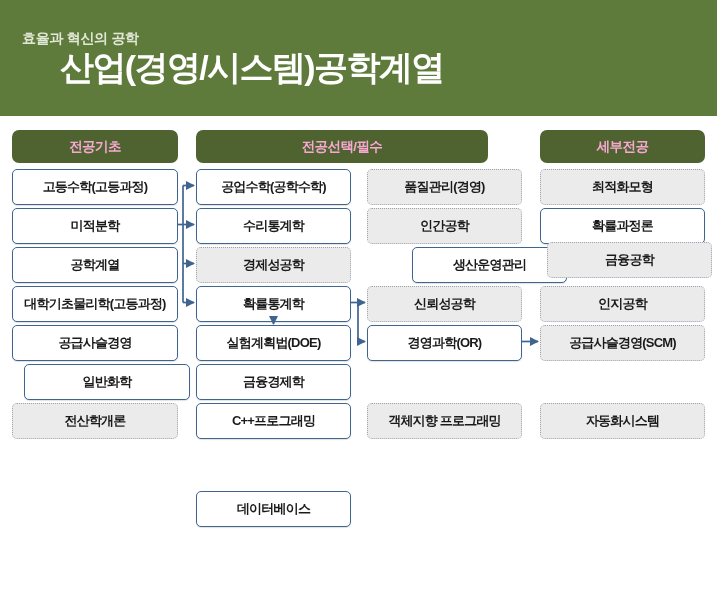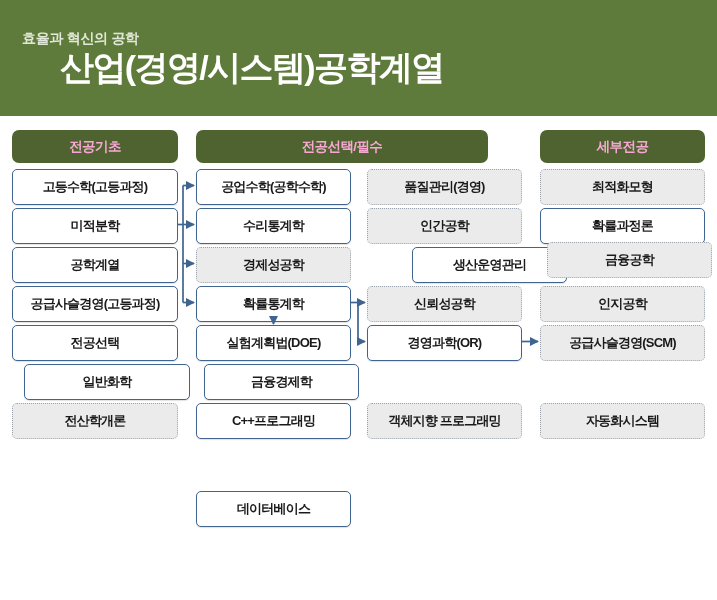--- a/index.html
+++ b/index.html
@@ -107,30 +107,30 @@
 
 <div id="headers-layer">
     <div class="col-header" style="left: 12px; top: 130px; width: 166px;">전공기초</div>
     <div class="col-header" style="left: 196px; top: 130px; width: 292px;">전공선택/필수</div>
     <div class="col-header" style="left: 540px; top: 130px; width: 165px;">세부전공</div>
   </div>
 <div id="boxes-layer">
     <div class="course solid" style="left: 12px; top: 169px; width: 166px;">고등수학(고등과정)</div>
     <div class="course solid" style="left: 12px; top: 208px; width: 166px;">미적분학</div>
     <div class="course solid" style="left: 12px; top: 247px; width: 166px;">공학계열</div>
-    <div class="course solid" style="left: 12px; top: 286px; width: 166px;">공급사슬경영(고등과정)</div>
-    <div class="course solid" style="left: 12px; top: 325px; width: 166px;">전공선택</div>
+    <div class="course solid" style="left: 12px; top: 286px; width: 166px;">대학기초물리학(고등과정)</div>
+    <div class="course solid" style="left: 12px; top: 325px; width: 166px;">공급사슬경영</div>
     <div class="course solid" style="left: 24px; top: 364px; width: 166px;">일반화학</div>
     <div class="course dashed" style="left: 12px; top: 403px; width: 166px;">전산학개론</div>
     <div class="course solid" style="left: 196px; top: 169px; width: 155px;">공업수학(공학수학)</div>
     <div class="course solid" style="left: 196px; top: 208px; width: 155px;">수리통계학</div>
     <div class="course dashed" style="left: 196px; top: 247px; width: 155px;">경제성공학</div>
     <div class="course solid" style="left: 196px; top: 286px; width: 155px;">확률통계학</div>
     <div class="course solid" style="left: 196px; top: 325px; width: 155px;">실험계획법(DOE)</div>
-    <div class="course solid" style="left: 204px; top: 364px; width: 155px;">금융경제학</div>
+    <div class="course solid" style="left: 196px; top: 364px; width: 155px;">금융경제학</div>
     <div class="course solid" style="left: 196px; top: 403px; width: 155px;">C++프로그래밍</div>
     <div class="course solid" style="left: 196px; top: 450px; width: 155px; margin-top: 41px;">데이터베이스</div>
     <div class="course dashed" style="left: 367px; top: 169px; width: 155px;">품질관리(경영)</div>
     <div class="course dashed" style="left: 367px; top: 208px; width: 155px;">인간공학</div>
     <div class="course solid" style="left: 367px; top: 247px; width: 155px; margin-left: 45px;">생산운영관리</div>
     <div class="course dashed" style="left: 367px; top: 286px; width: 155px;">신뢰성공학</div>
     <div class="course solid" style="left: 367px; top: 325px; width: 155px;">경영과학(OR)</div>
     <div class="course dashed" style="left: 367px; top: 403px; width: 155px;">객체지향 프로그래밍</div>
     <div class="course dashed" style="left: 540px; top: 169px; width: 165px;">최적화모형</div>
     <div class="course solid" style="left: 540px; top: 208px; width: 165px;">확률과정론</div>

